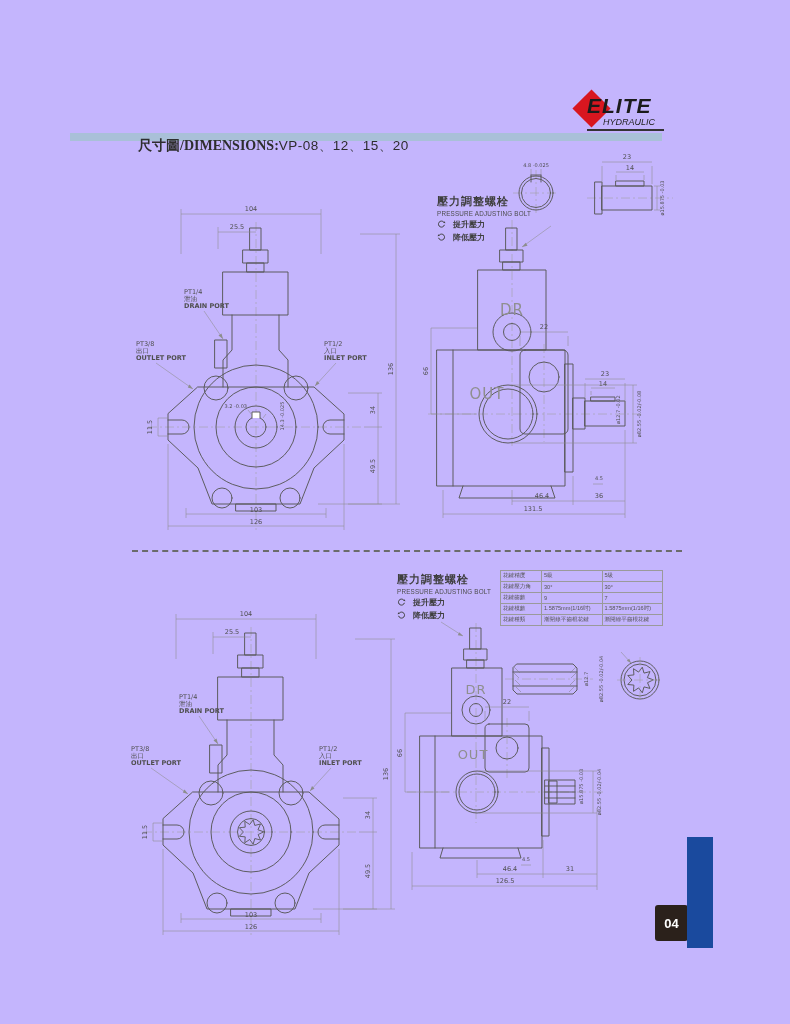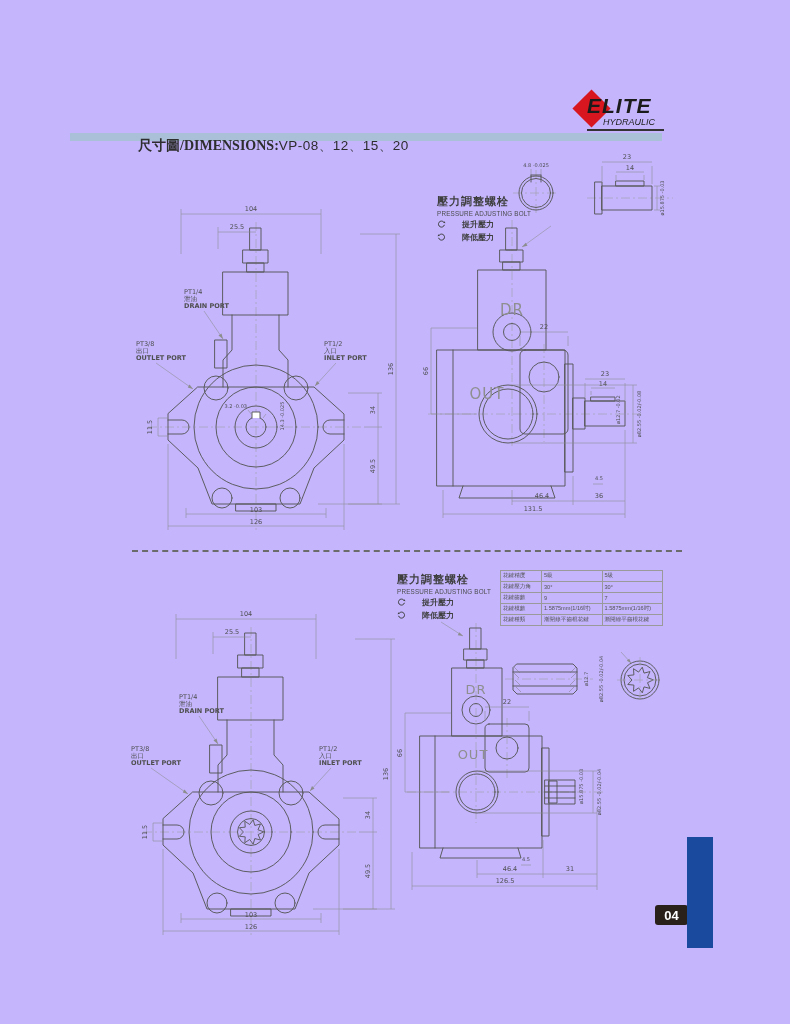--- a/index.html
+++ b/index.html
@@ -14,31 +14,31 @@
   .logo-rule{position:absolute;left:15px;top:41px;width:77px;height:2px;background:#333;}
   .band{position:absolute;left:70px;top:133px;width:592px;height:8px;background:#a9c0d8;}
   
   .titlerow{position:absolute;left:138px;top:137px;display:flex;align-items:baseline;}
   .title-zh{font-family:"Liberation Serif","DejaVu Serif",serif;font-weight:bold;font-size:14px;color:#2e2e2e;}
   .title-models{font-weight:normal;font-size:13.5px;color:#2e2e2e;letter-spacing:0.5px;}
   
   .pbolt{position:absolute;color:#4c4c4c;}
   .pbolt .zh{font-weight:bold;font-size:11px;letter-spacing:1px;color:#3f3f3f;}
   .pbolt .en{font-size:6.3px;letter-spacing:0.2px;margin-top:1px;}
-  .pbolt .row{display:flex;align-items:center;gap:16px;font-size:8px;font-weight:bold;margin-top:2px;color:#3f3f3f;}
+  .pbolt .row{display:flex;align-items:center;gap:7px;font-size:8px;font-weight:bold;margin-top:2px;color:#3f3f3f;}
   .rot-ic{display:inline-block;line-height:0;}
   
   .divider{position:absolute;left:132px;top:550px;width:550px;height:0;border-top:2px dashed #6b6b6b;}
   
   table.spec{position:absolute;left:500px;top:570px;width:163px;border-collapse:collapse;}
   table.spec td{border:0.7px solid #9a9a9a;font-size:5.6px;color:#555;padding:0 2px;height:10px;
                 white-space:nowrap;overflow:hidden;}
   table.spec td.lab{width:36px;}
   
-  .badge{position:absolute;left:655px;top:905px;width:33px;height:20px;background:#2b211b;border-radius:3px;
+  .badge{position:absolute;left:655px;top:905px;width:33px;height:36px;background:#2b211b;border-radius:3px;
          color:#fff;font-weight:bold;font-size:13px;display:flex;align-items:center;justify-content:center;}
   .bluebar{position:absolute;left:687px;top:837px;width:26px;height:111px;background:#1a4a9e;}
   
   svg text{font-family:"DejaVu Sans","Liberation Sans",sans-serif;}
   .ol{stroke:#575757;stroke-width:0.95;fill:none;stroke-linejoin:round;stroke-linecap:round;}
   .cl{stroke:#9f9f9f;stroke-width:0.55;fill:none;stroke-dasharray:9 3 2 3;}
   .d{stroke:#8d8d8d;stroke-width:0.55;fill:none;}
   .d text{stroke:none;fill:#4f4f4f;font-size:6.5px;}
   .d text.sm{font-size:5px;}
   .ah{fill:#8d8d8d;stroke:none;}

